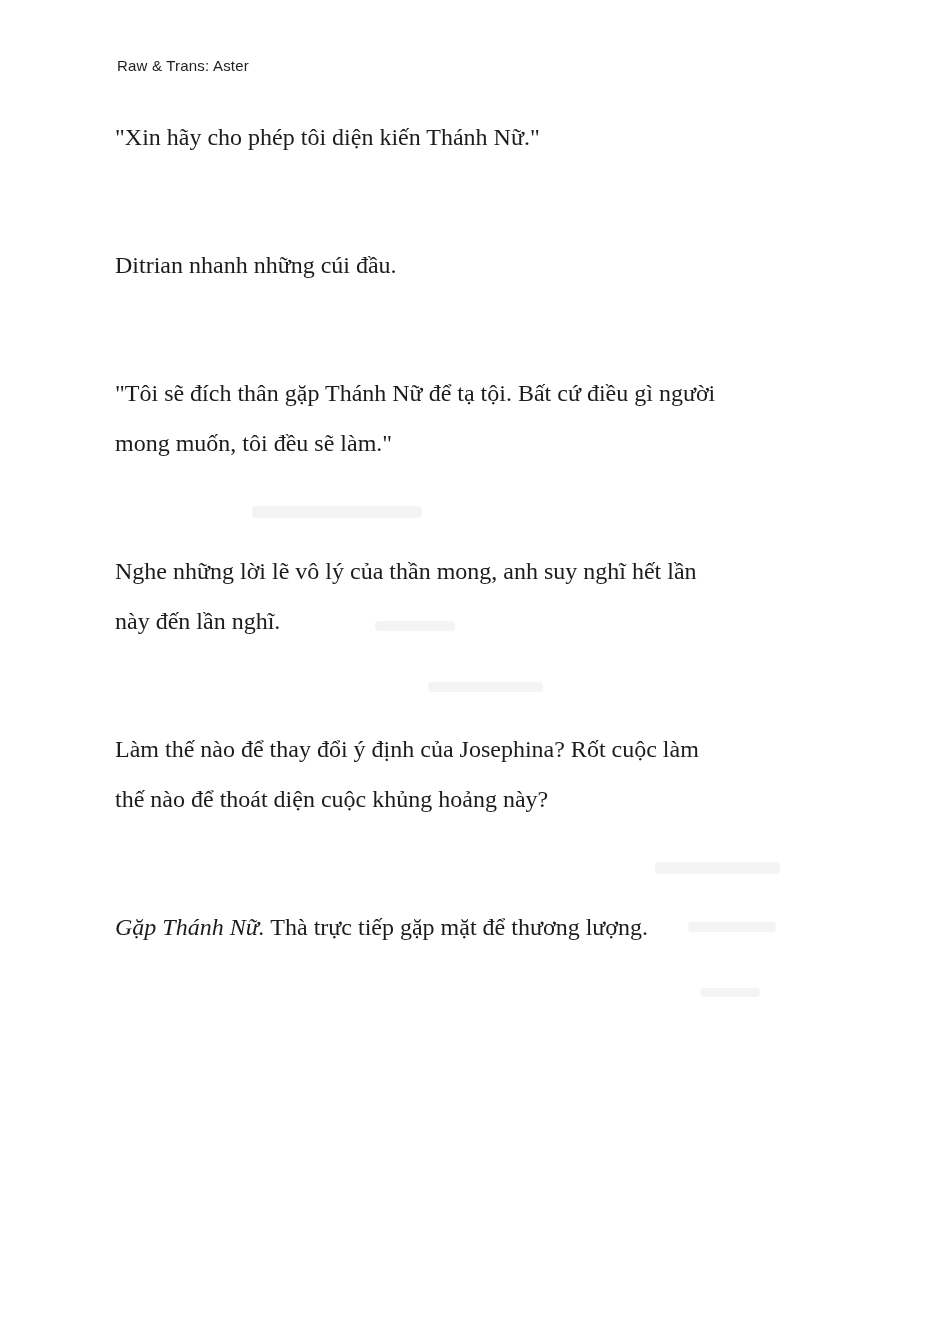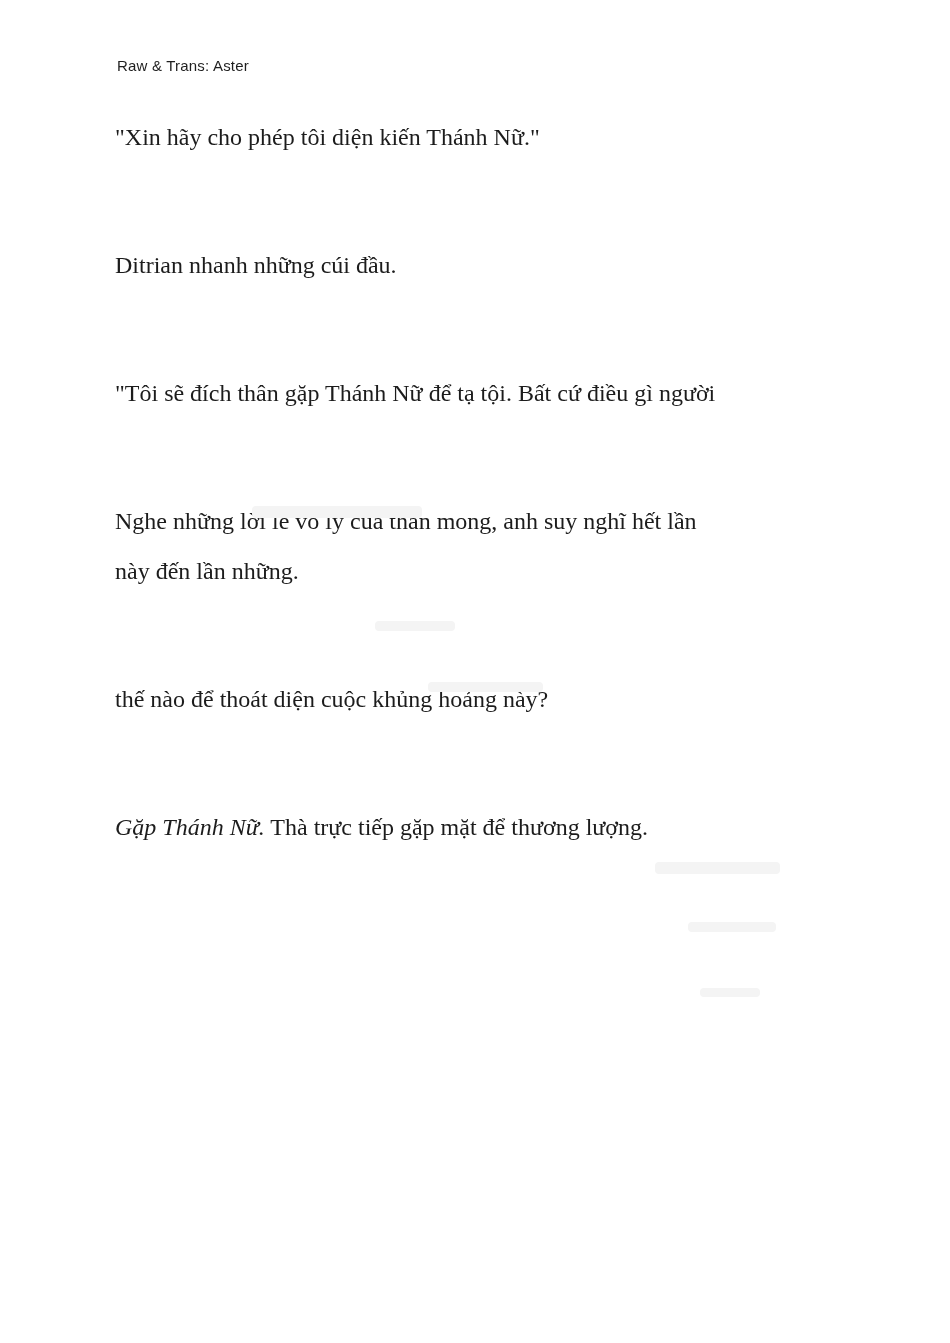--- a/index.html
+++ b/index.html
@@ -60,28 +60,30 @@
     <p>
       <span class="line">"Xin hãy cho phép tôi diện kiến Thánh Nữ."</span>
     </p>
 
     <p>
       <span class="line">Ditrian nhanh những cúi đầu.</span>
     </p>
 
     <p>
       <span class="line">"Tôi sẽ đích thân gặp Thánh Nữ để tạ tội. Bất cứ điều gì người</span>
+      <span class="line">mong muốn, tôi đều sẽ làm."</span>
     </p>
 
     <p>
       <span class="line">Nghe những lời lẽ vô lý của thần mong, anh suy nghĩ hết lần</span>
-      <span class="line">này đến lần những.</span>
+      <span class="line">này đến lần nghĩ.</span>
     </p>
 
     <p>
+      <span class="line">Làm thế nào để thay đổi ý định của Josephina? Rốt cuộc làm</span>
       <span class="line">thế nào để thoát diện cuộc khủng hoảng này?</span>
     </p>
 
 
     <p>
       <span class="line"><span class="italic">Gặp Thánh Nữ.</span><span> Thà trực tiếp gặp mặt để thương lượng.</span></span>
     </p>
 
   </div>
 

